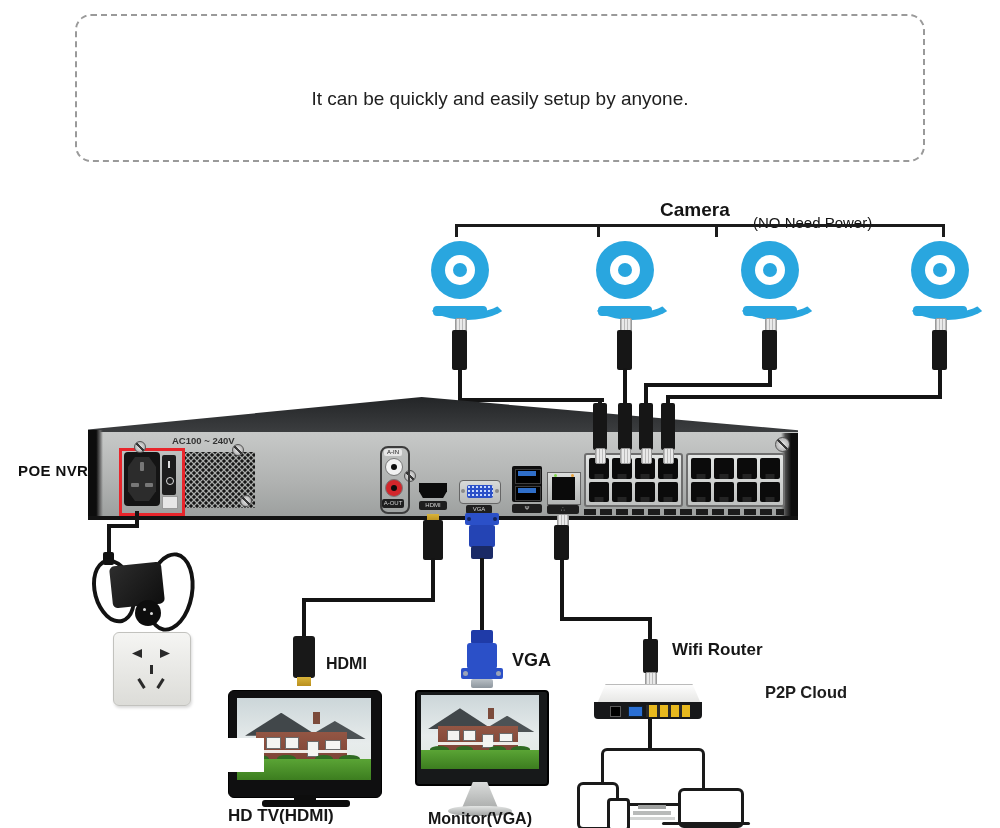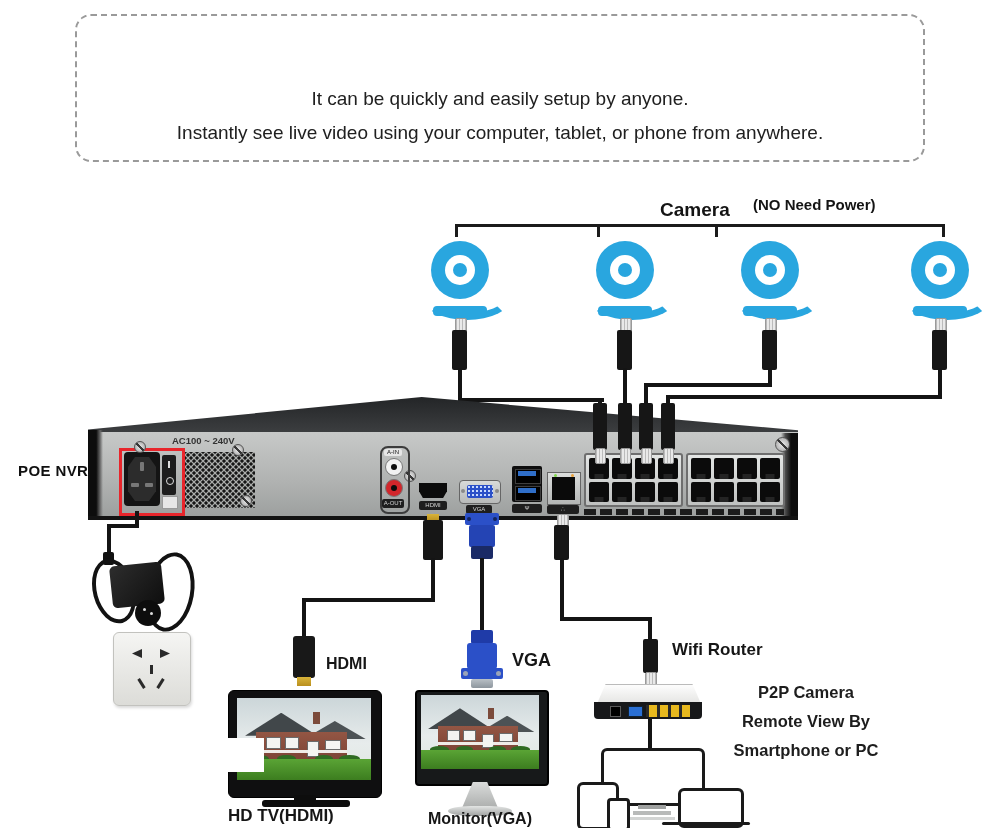--- a/index.html
+++ b/index.html
@@ -10,21 +10,21 @@
   .canvas{position:relative;width:1000px;height:828px;background:#fff;overflow:hidden;
           font-family:"Liberation Sans",sans-serif;color:#1c1c1c;}
   .abs{position:absolute;}
   
   .hdr-box{left:75px;top:14px;width:846px;height:144px;border:2px dashed #9a9a9a;border-radius:16px;}
   .hdr-title{left:75px;top:34px;width:850px;text-align:center;font-size:31px;color:var(--accent-blue);letter-spacing:.5px;}
   .hdr-line1{left:75px;top:88px;width:850px;text-align:center;font-size:19px;color:#202020;}
   .hdr-line2{left:75px;top:122px;width:850px;text-align:center;font-size:19px;color:#202020;}
   
   .cam-label{left:660px;top:199px;font-size:19px;font-weight:600;color:#141414;}
-  .cam-note{left:753px;top:196px;font-size:15px;font-weight:700;color:#141414;}
+  .cam-note{left:753px;top:214px;font-size:15px;font-weight:400;color:#141414;}
   .bracket-line{background:#1b1b1b;}
   .cam-ball{width:58px;height:58px;border-radius:50%;background:var(--camera-blue);}
   .cam-ball .ring{position:absolute;left:14px;top:14px;width:30px;height:30px;border-radius:50%;background:#fff;}
   .cam-ball .core{position:absolute;left:22px;top:22px;width:14px;height:14px;border-radius:50%;background:var(--camera-blue);}
   .cam-wings{width:74px;height:30px;border:7px solid transparent;border-bottom:7px solid var(--camera-blue);border-radius:50%;}
   .cam-base{width:54px;height:10px;background:var(--camera-blue);border-radius:4px;}
   .rj45-tip{background:#e9e9e9;border:1px solid #9a9a9a;border-radius:2px;
             background-image:repeating-linear-gradient(90deg,#bbb 0 1px,transparent 1px 3px);}
   .rj45-body{background:#161616;border-radius:2px;}
   .cable{background:var(--cable-black);}
@@ -94,21 +94,20 @@
   .dev-outline{border:3px solid #1a1a1a;border-radius:6px;background:#fff;}
   .p2p-line{left:700px;width:212px;text-align:center;font-size:16.5px;font-weight:600;color:#1d1d1d;}
 </style>
 </head>
 <body>
 
 <div class="canvas">
 
   <div class="abs hdr-box"></div>
   <div class="abs hdr-line1">It can be quickly and easily setup by anyone.</div>
-  <div class="abs hdr-line2">Instantly see live video using your computer, tablet, or phone from anywhere.</div>
 
   <div class="abs cam-label">Camera</div>
   <div class="abs cam-note">(NO Need Power)</div>
   <div class="abs bracket-line" style="left:455px;top:224px;width:490px;height:3px;"></div>
   <div class="abs bracket-line" style="left:455px;top:224px;width:3px;height:13px;"></div>
   <div class="abs bracket-line" style="left:597px;top:224px;width:3px;height:13px;"></div>
   <div class="abs bracket-line" style="left:715px;top:224px;width:3px;height:13px;"></div>
   <div class="abs bracket-line" style="left:942px;top:224px;width:3px;height:13px;"></div>
 
   <div class="abs cam-ball" style="left:431px;top:241px;">
@@ -357,17 +356,15 @@
 
   <div class="abs dev-outline" style="left:601px;top:748px;width:98px;height:52px;"></div>
   <div class="abs" style="left:638px;top:805px;width:28px;height:4px;background:#9fa1a0;"></div>
   <div class="abs" style="left:633px;top:811px;width:38px;height:4px;background:#b8bab9;"></div>
   <div class="abs" style="left:629px;top:817px;width:46px;height:3px;background:#d2d4d3;"></div>
   <div class="abs dev-outline" style="left:577px;top:782px;width:36px;height:42px;"></div>
   <div class="abs dev-outline" style="left:607px;top:798px;width:17px;height:27px;border-radius:4px;"></div>
   <div class="abs dev-outline" style="left:678px;top:788px;width:60px;height:34px;"></div>
   <div class="abs" style="left:662px;top:822px;width:88px;height:3px;background:#1a1a1a;border-radius:2px;"></div>
 
-  <div class="abs p2p-line" style="top:683px;">P2P Camera</div>
-  <div class="abs p2p-line" style="top:712px;">Remote View By</div>
-  <div class="abs p2p-line" style="top:741px;">Smartphone or PC</div>
+  <div class="abs p2p-line" style="top:683px;">P2P Cloud</div>
 
 </div>
 
 </body></html>

